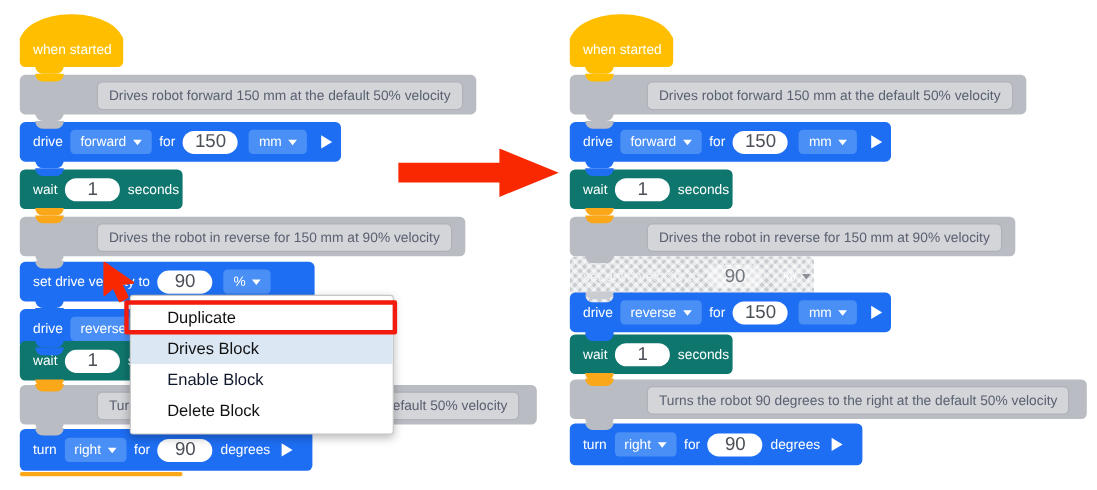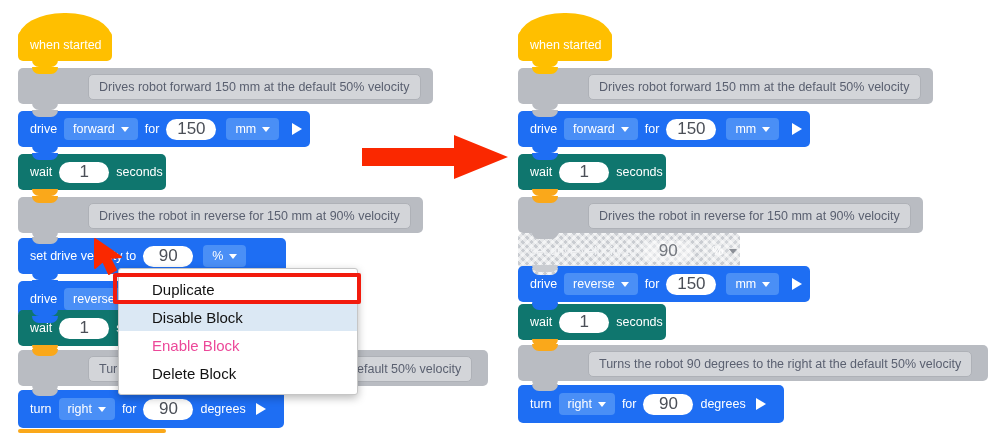--- a/index.html
+++ b/index.html
@@ -143,21 +143,21 @@
     padding:6px 0 7px 0;
     z-index:40;
     margin-top:21px;
   }
   .ctxitem{
     height:28px;display:flex;align-items:center;
     padding-left:33px;
     font-size:15px;color:#111111;
     font-family:"Liberation Sans","DejaVu Sans",sans-serif;
   }
-  .ctxitem.disabled-item{color:#ec4899;}
+  .ctxitem.disabled-item{color:#0f172a;}
   .ctxitem.selected{background:#dbe8f4;}
   .ctx-highlight{
     position:absolute;left:113px;top:273px;width:248px;height:31px;
     border:4px solid #f21b0d;border-radius:2px;
     box-sizing:border-box;z-index:50;pointer-events:none;
   }
 
   
   .cursor{position:absolute;left:92px;top:237px;width:36px;height:38px;z-index:60;}
 </style>
@@ -338,21 +338,21 @@
     <svg width="146" height="44" viewBox="0 0 146 44">
       <polygon points="0,13 92,13 92,0 146,22 92,44 92,31 0,31" fill="#fa2800"></polygon>
     </svg>
   </div>
 
   <div class="ctxmenu">
     <div class="ctxitem">
       <span>Duplicate</span>
     </div>
     <div class="ctxitem selected">
-      <span>Disable Block</span>
+      <span>Drives Block</span>
     </div>
     <div class="ctxitem disabled-item">
       <span>Enable Block</span>
     </div>
     <div class="ctxitem">
       <span>Delete Block</span>
     </div>
   </div>
 
   <div class="ctx-highlight"></div>

